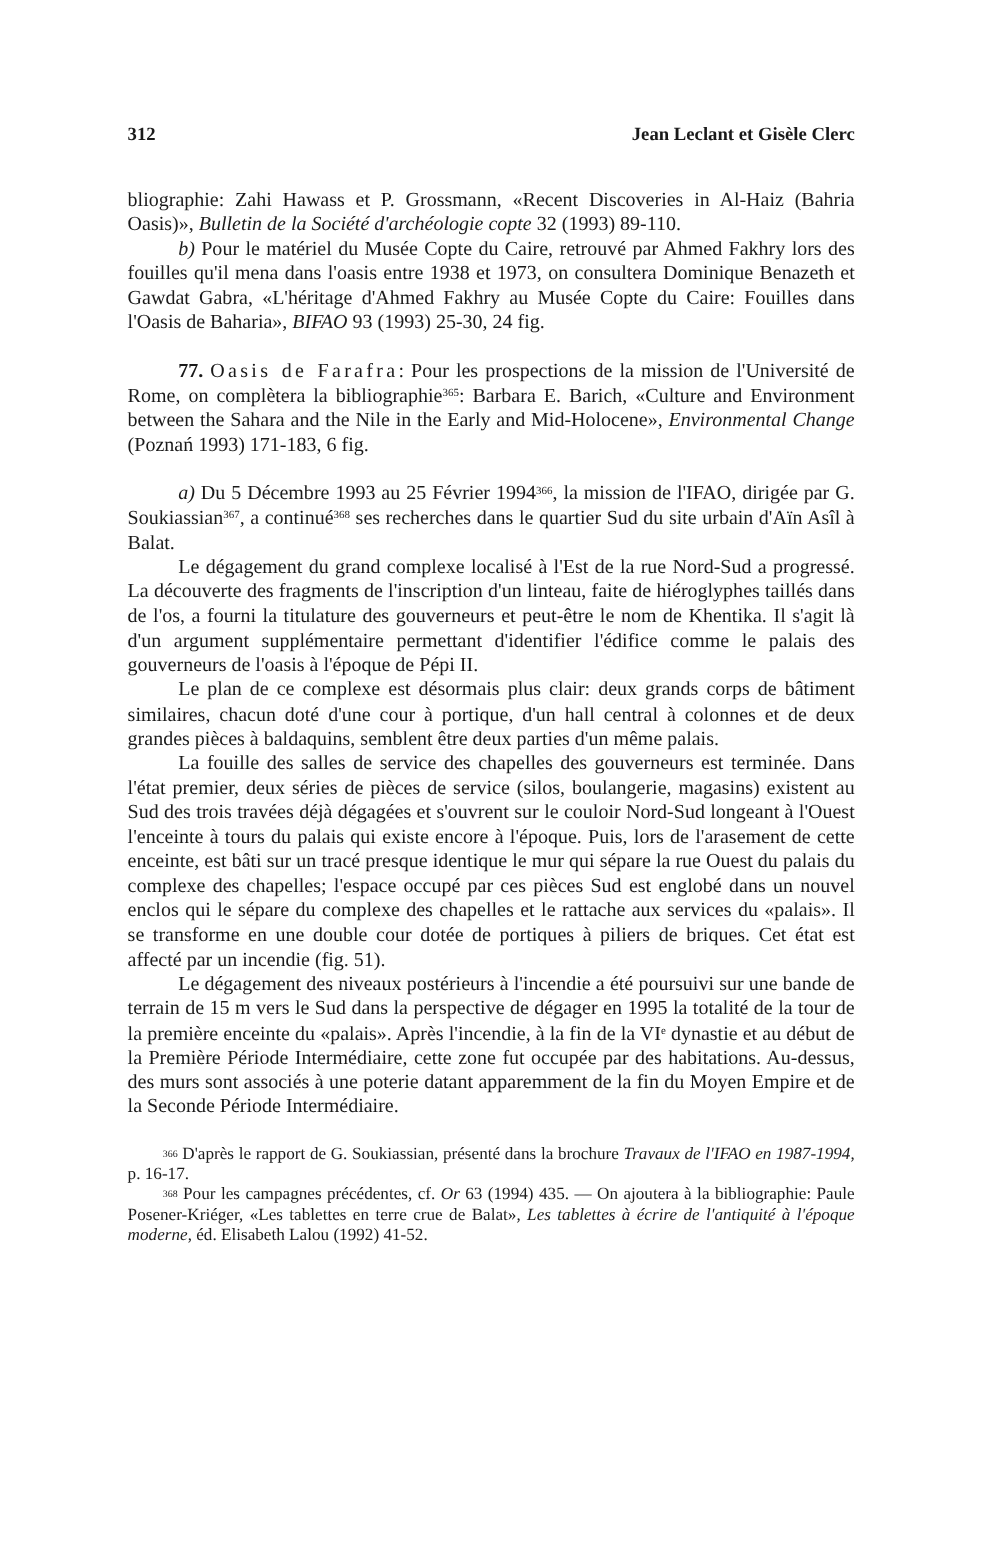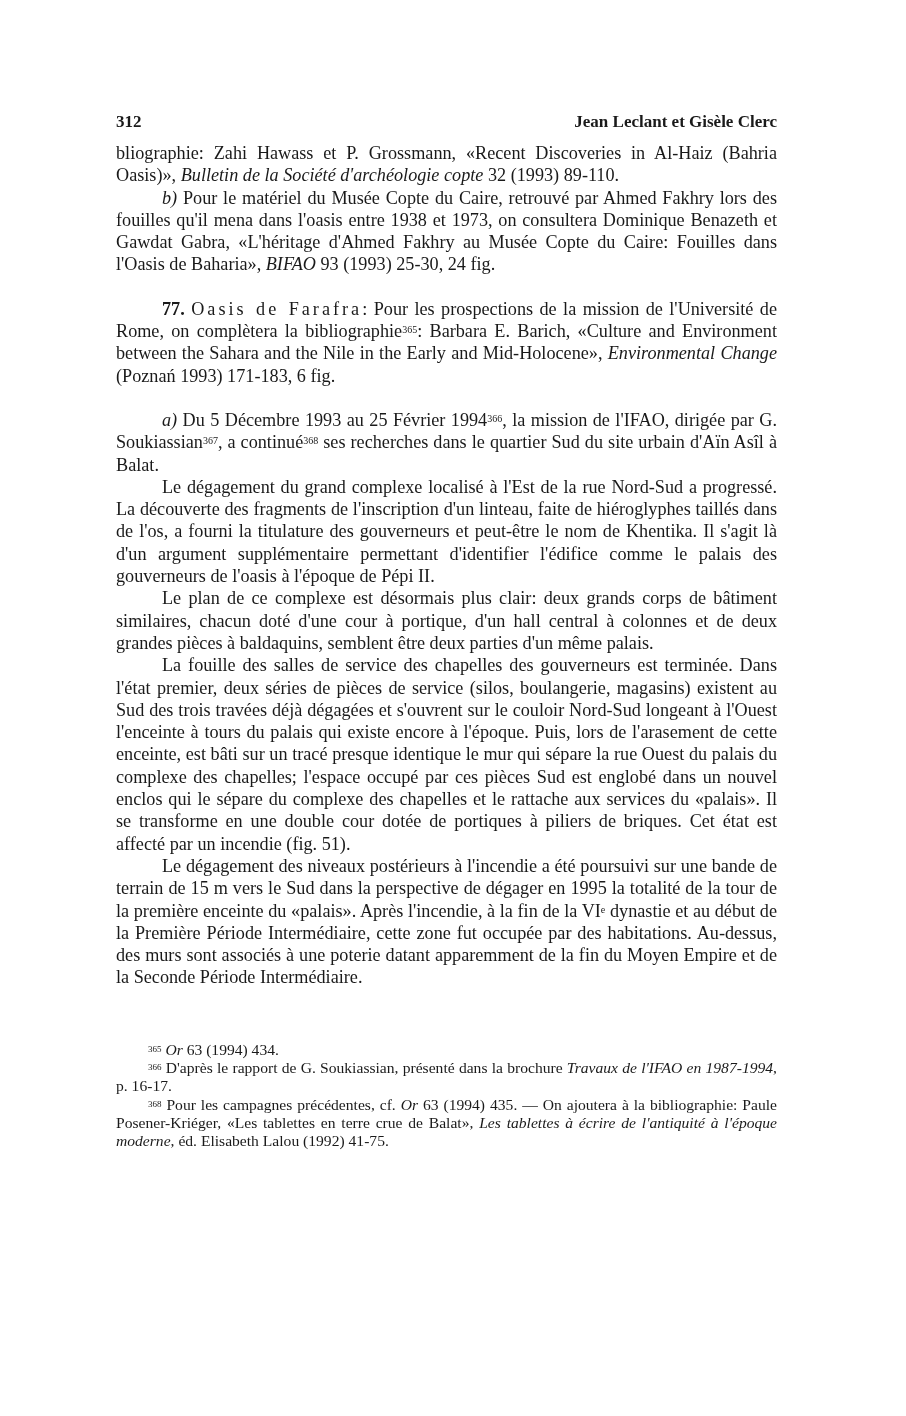--- a/index.html
+++ b/index.html
@@ -2,21 +2,21 @@
 <html><head>
 <meta charset="utf-8">
 <style>
   html, body { margin: 0; padding: 0; background: #ffffff; }
   body { width: 906px; height: 1416px; position: relative; overflow: hidden;
          font-family: "Liberation Serif", "DejaVu Serif", serif; color: #1a1a1a; }
   .page { position: absolute; left: 116px; top: 112px; width: 661px; }
   .running-head { position: relative; height: 30px; font-size: 17px; font-weight: bold; }
   .page-num { position: absolute; left: 0; top: 0; }
   .head-title { position: absolute; left: 0; right: 0; text-align: right; top: 0; }
-  .body { font-size: 18.2px; line-height: 22.3px; text-align: justify; }
+  .body { margin-top: 28px; font-size: 18.2px; line-height: 22.3px; text-align: justify; }
   .body p { margin: 0; text-indent: 46px; }
   .body p.noind { text-indent: 0; }
   .body .gap { height: 22px; }
   .sec-num { font-weight: bold; }
   .sec-title { letter-spacing: 3px; }
   sup { font-size: 10px; vertical-align: top; position: relative; top: -1px; }
   em { font-style: italic; }
   .footnotes { position: absolute; left: 116px; top: 1041px; width: 661px;
                font-size: 15.6px; line-height: 18.2px; text-align: justify; }
   .footnotes p { margin: 0; text-indent: 32px; }
@@ -46,16 +46,15 @@
     <p><em>a)</em><span> Du 5 Décembre 1993 au 25 Février 1994</span><sup>366</sup><span>, la mission de l'IFAO, dirigée par G. Soukiassian</span><sup>367</sup><span>, a continué</span><sup>368</sup><span> ses recherches dans le quartier Sud du site urbain d'Aïn Asîl à Balat.</span></p>
 
     <p>Le dégagement du grand complexe localisé à l'Est de la rue Nord-Sud a progressé. La découverte des fragments de l'inscription d'un linteau, faite de hiéroglyphes taillés dans de l'os, a fourni la titulature des gouverneurs et peut-être le nom de Khentika. Il s'agit là d'un argument supplémentaire permettant d'identifier l'édifice comme le palais des gouverneurs de l'oasis à l'époque de Pépi II.</p>
     <p>Le plan de ce complexe est désormais plus clair: deux grands corps de bâtiment similaires, chacun doté d'une cour à portique, d'un hall central à colonnes et de deux grandes pièces à baldaquins, semblent être deux parties d'un même palais.</p>
     <p>La fouille des salles de service des chapelles des gouverneurs est terminée. Dans l'état premier, deux séries de pièces de service (silos, boulangerie, magasins) existent au Sud des trois travées déjà dégagées et s'ouvrent sur le couloir Nord-Sud longeant à l'Ouest l'enceinte à tours du palais qui existe encore à l'époque. Puis, lors de l'arasement de cette enceinte, est bâti sur un tracé presque identique le mur qui sépare la rue Ouest du palais du complexe des chapelles; l'espace occupé par ces pièces Sud est englobé dans un nouvel enclos qui le sépare du complexe des chapelles et le rattache aux services du «palais». Il se transforme en une double cour dotée de portiques à piliers de briques. Cet état est affecté par un incendie (fig. 51).</p>
     <p><span>Le dégagement des niveaux postérieurs à l'incendie a été poursuivi sur une bande de terrain de 15 m vers le Sud dans la perspective de dégager en 1995 la totalité de la tour de la première enceinte du «palais». Après l'incendie, à la fin de la VI</span><sup>e</sup><span> dynastie et au début de la Première Période Intermédiaire, cette zone fut occupée par des habitations. Au-dessus, des murs sont associés à une poterie datant apparemment de la fin du Moyen Empire et de la Seconde Période Intermédiaire.</span></p>
   </div>
 </div>
 
 <div class="footnotes">
-  <p><sup>365</sup> <em>Or</em><span> 63 (1994) 434.</span></p>
   <p><sup>366</sup><span> D'après le rapport de G. Soukiassian, présenté dans la brochure </span><em>Travaux de l'IFAO en 1987-1994</em><span>, p. 16-17.</span></p>
-  <p><sup>368</sup><span> Pour les campagnes précédentes, cf. </span><em>Or</em><span> 63 (1994) 435. — On ajoutera à la bibliographie: Paule Posener-Kriéger, «Les tablettes en terre crue de Balat», </span><em>Les tablettes à écrire de l'antiquité à l'époque moderne</em><span>, éd. Elisabeth Lalou (1992) 41-75.</span></p>
+  <p><sup>368</sup><span> Pour les campagnes précédentes, cf. </span><em>Or</em><span> 63 (1994) 435. — On ajoutera à la bibliographie: Paule Posener-Kriéger, «Les tablettes en terre crue de Balat», </span><em>Les tablettes à écrire de l'antiquité à l'époque moderne</em><span>, éd. Elisabeth Lalou (1992) 41-52.</span></p>
 </div>
 
 </body></html>

